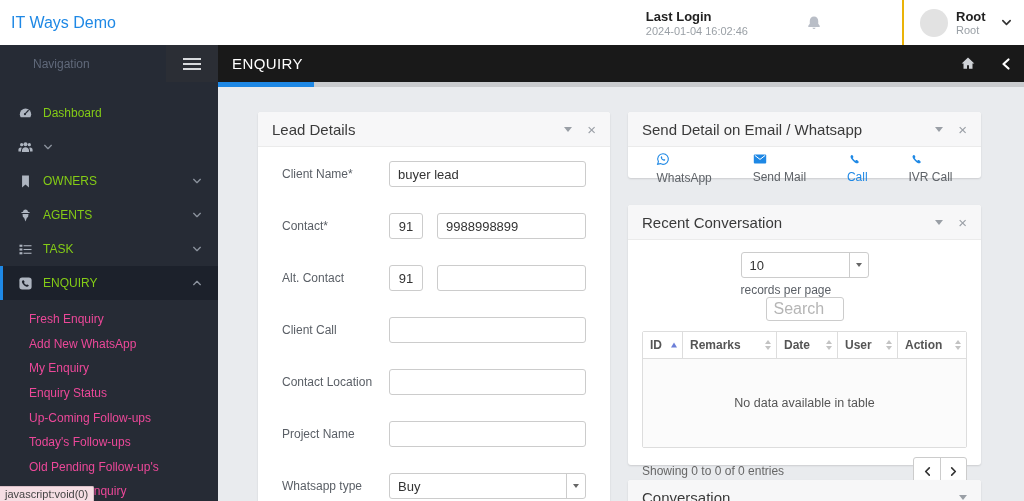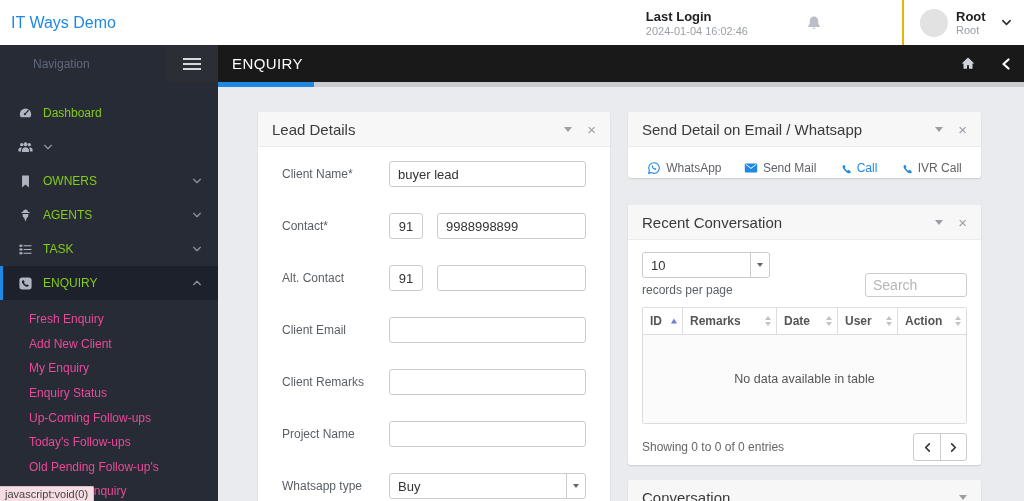--- a/index.html
+++ b/index.html
@@ -61,30 +61,30 @@
   input.txt { height:26px; border:1px solid #ccc; border-radius:3px; font-size:13px; color:#333; padding:0 8px; width:100%; font-family:inherit; outline:none; background:#fff; }
   input.code-input { width:34px; flex-shrink:0; text-align:center; padding:0 2px; }
   .select { height:26px; border:1px solid #ccc; border-radius:3px; display:flex; align-items:center; background:#fff; cursor:pointer; width:100%; }
   .select-value { flex:1; padding:0 8px; font-size:13px; color:#333; }
   .select-caret-box { width:19px; align-self:stretch; border-left:1px solid #ccc; display:flex; align-items:center; justify-content:center; }
   .caret-down { width:0; height:0; border-left:3.5px solid transparent; border-right:3.5px solid transparent; border-top:4px solid #666; }
 
   
   .send-card { left:410px; top:25px; width:353px; height:66px; }
   .send-actions { height:42px; display:flex; align-items:center; justify-content:space-around; padding:0 8px; }
-  .action { display:flex; align-items:center; gap:5px; font-size:12px; color:#5f6368; cursor:pointer; }
+  .action { display:flex; align-items:flex-start; gap:5px; font-size:12px; color:#5f6368; cursor:pointer;flex-direction:column; }
   .action .a-icon { color:#1e88e5; display:flex; }
   .action.highlight .a-label { color:#1e88e5; }
 
   
   .convo-card { left:410px; top:118px; width:353px; height:260px; }
   .convo-body { padding:12px 14px; }
-  .convo-top { display:flex; justify-content:space-between; align-items:flex-end; }
+  .convo-top { display:flex; justify-content:space-between; align-items:center;flex-direction:column; }
   .page-select { width:128px; }
-  input.search { width:102px; height:24px; border:1px solid #ccc; border-radius:3px; font-size:14px; padding:0 7px; font-family:inherit; outline:none; color:#14532d; }
+  input.search { width:78px; height:24px; border:1px solid #ccc; border-radius:3px; font-size:16px; padding:0 7px; font-family:inherit; outline:none; color:#14532d; }
   input.search::placeholder { color:#b5b5b5; }
   .records-label { font-size:12px; color:#5a5f66; margin-top:5px; }
   .table { margin-top:10px; border:1px solid #ddd; border-radius:2px; }
   .thead { display:flex; }
   .th { position:relative; padding:6px 14px 6px 7px; font-size:12px; font-weight:bold; color:#555; border-right:1px solid #ddd; border-bottom:1px solid #ddd; background:#fff; cursor:pointer; }
   .th:last-child { border-right:none; }
   .th-id { width:40px; } .th-remarks { width:94px; } .th-date { width:61px; } .th-user { width:60px; } .th-action { flex:1; }
   .sort { position:absolute; right:5px; top:50%; transform:translateY(-50%); display:flex; flex-direction:column; gap:2px; }
   .tri-up { width:0; height:0; border-left:3.5px solid transparent; border-right:3.5px solid transparent; border-bottom:4px solid #c3c3c3; }
   .tri-down { width:0; height:0; border-left:3.5px solid transparent; border-right:3.5px solid transparent; border-top:4px solid #c3c3c3; }
@@ -242,21 +242,21 @@
         <span class="nav-caret">
             <svg width="10" height="10" viewBox="0 0 12 12">
               <polyline points="2,8 6,4 10,8" fill="none" stroke="currentColor" stroke-width="1.6" stroke-linecap="round" stroke-linejoin="round"></polyline>
             </svg>
           </span>
       </div>
     </nav>
 
     <div class="subnav">
       <div class="sub-item">Fresh Enquiry</div>
-      <div class="sub-item">Add New Client</div>
+      <div class="sub-item">Add New WhatsApp</div>
       <div class="sub-item">My Enquiry</div>
       <div class="sub-item">Enquiry Status</div>
       <div class="sub-item">Up-Coming Follow-ups</div>
       <div class="sub-item">Today's Follow-ups</div>
       <div class="sub-item">Old Pending Follow-up's</div>
       <div class="sub-item">Interested Enquiry</div>
     </div>
   </aside>
 
   <main class="content">
@@ -284,27 +284,27 @@
           </div>
         </div>
         <div class="field-row">
           <div class="field-label">Alt. Contact</div>
           <div class="field-inputs">
             <input class="txt code-input" type="text" value="91" style="">
             <input class="txt" type="text" value="" style="">
           </div>
         </div>
         <div class="field-row">
-          <div class="field-label">Client Email</div>
+          <div class="field-label">Client Call</div>
           <div class="field-inputs">
               <input class="txt" type="text" value="" style="">
             </div>
         </div>
         <div class="field-row">
-          <div class="field-label">Client Remarks</div>
+          <div class="field-label">Contact Location</div>
           <div class="field-inputs">
               <input class="txt" type="text" value="" style="">
             </div>
         </div>
         <div class="field-row">
           <div class="field-label">Project Name</div>
           <div class="field-inputs">
               <input class="txt" type="text" value="" style="">
             </div>
         </div>

